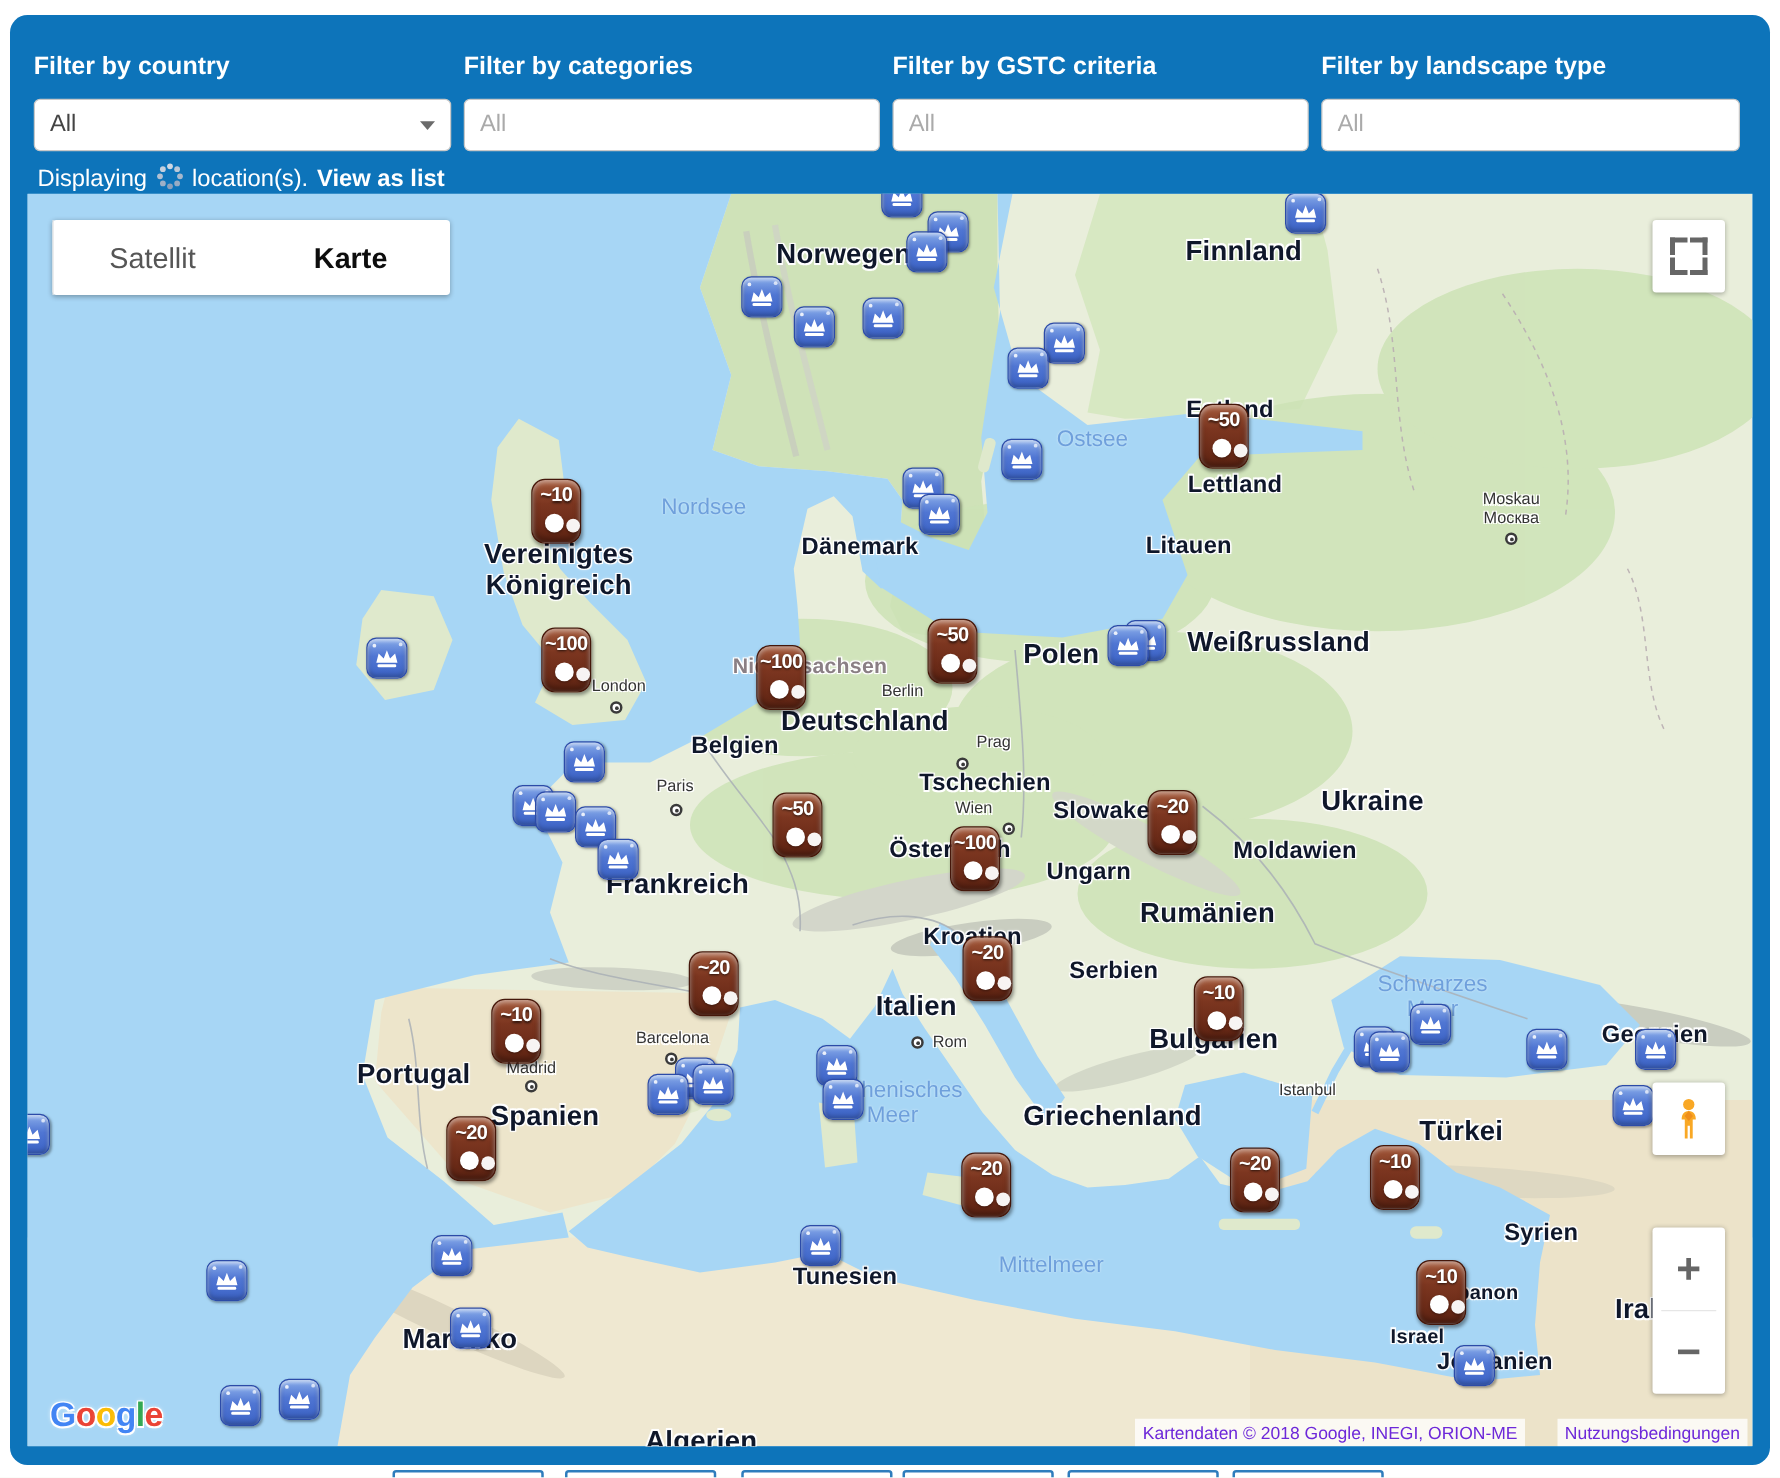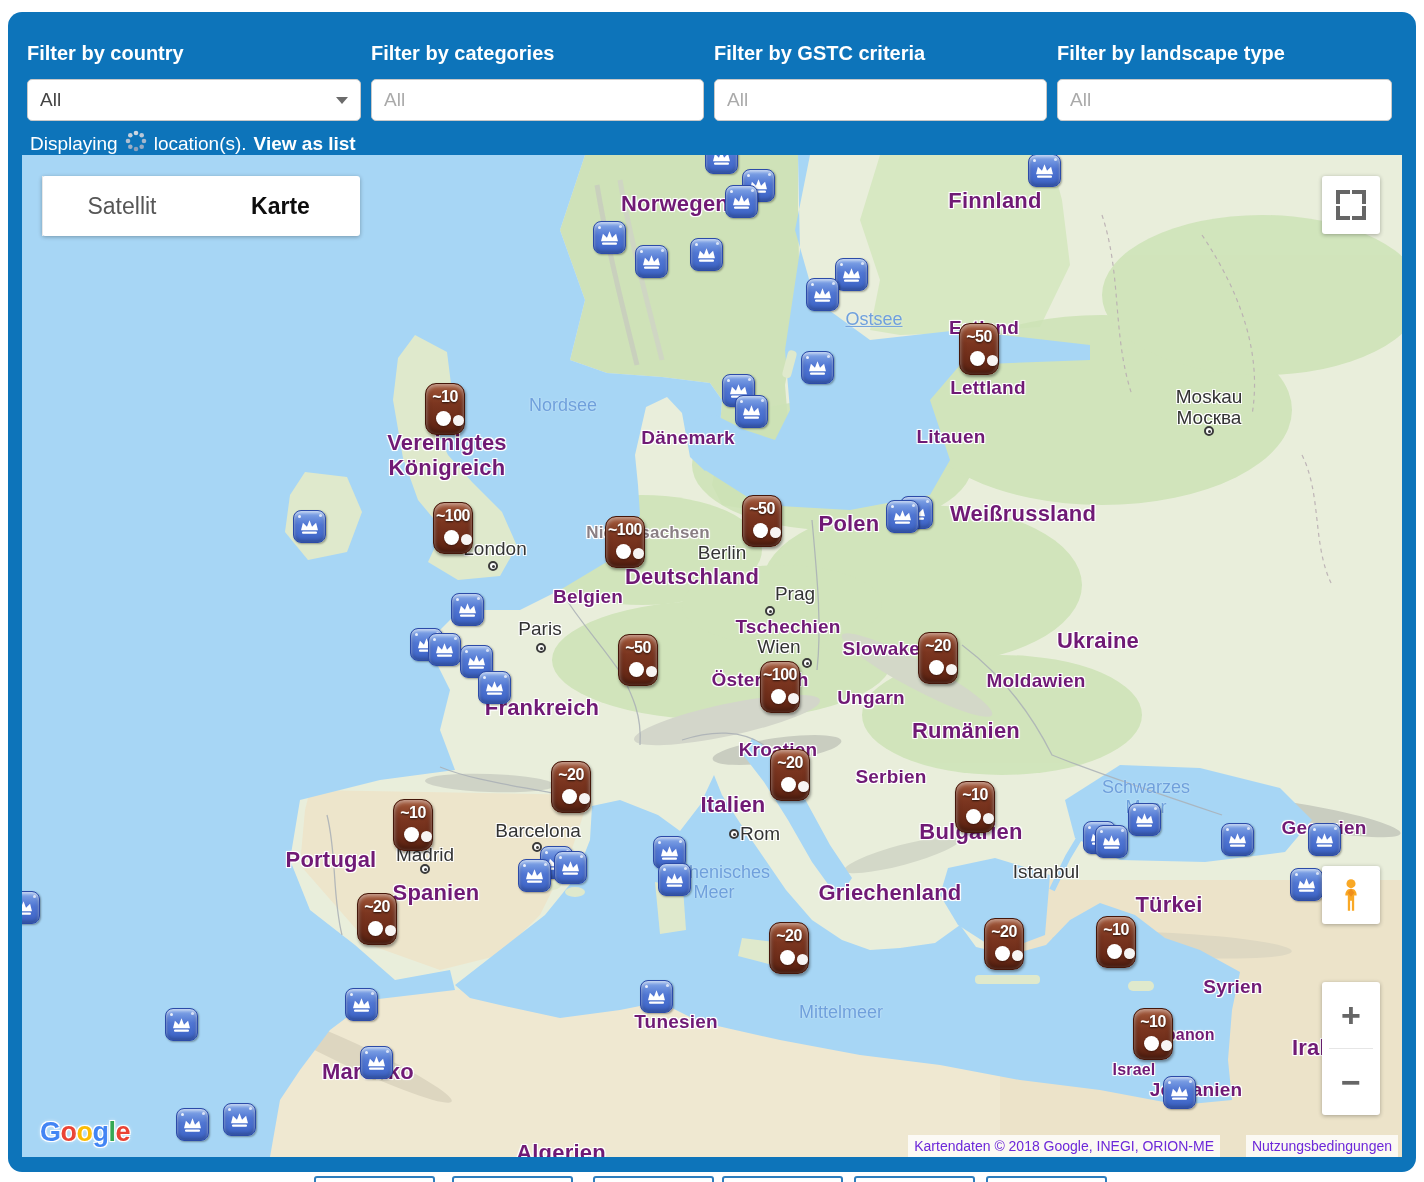--- a/index.html
+++ b/index.html
@@ -16,25 +16,25 @@
   .caret { width:0; height:0; border-left:6px solid transparent; border-right:6px solid transparent; border-top:7px solid #6b6b6b; }
   .statusline { position:absolute; left:30px; top:130px; color:#fff; font-size:19px; display:flex; align-items:center; gap:7px; }
   .statusline .lnk { font-weight:700; cursor:pointer; }
 
   
   #map { position:absolute; left:22px; top:155px; width:1380px; height:1002px; background:#a7d6f5; overflow:hidden; }
   #geo { position:absolute; left:0; top:0; z-index:0; }
   #overlay { position:absolute; left:0; top:0; width:100%; height:100%; z-index:1; }
 
   .lbl { position:absolute; transform:translate(-50%,-50%); white-space:pre-line; text-align:center; z-index:5; pointer-events:none; line-height:1.12; }
-  .country { font-weight:700; color:#701a75; letter-spacing:.2px;
+  .country { font-weight:700; color:#0f172a; letter-spacing:.2px;
     text-shadow:-1px -1px 0 #fff,1px -1px 0 #fff,-1px 1px 0 #fff,1px 1px 0 #fff,0 0 3px #fff; }
   .country.lg { font-size:22px; } .country.md { font-size:19px; } .country.sm { font-size:16px; }
   .country.state { font-size:17px; color:#8a7f84; }
-  .city { font-size:19px; font-weight:400; color:#333;
+  .city { font-size:13px; font-weight:400; color:#333;
     text-shadow:-1px -1px 0 #fff,1px -1px 0 #fff,-1px 1px 0 #fff,1px 1px 0 #fff; }
   .sea { font-size:18px; color:#6fa0dc; text-shadow:0 0 2px rgba(255,255,255,.6); }
   .cdot { position:absolute; width:10px; height:10px; margin:-5px 0 0 -5px; border:2px solid #3a3a3a; border-radius:50%; background:#fff; z-index:5; }
   .cdot i { position:absolute; left:50%; top:50%; width:3px; height:3px; margin:-1.5px 0 0 -1.5px; background:#3a3a3a; border-radius:50%; }
 
   
   .crown { position:absolute; width:33px; height:33px; margin:-17px 0 0 -17px; border-radius:8px; z-index:8; cursor:pointer;
     background:linear-gradient(180deg,#87abe9 0%,#5076d3 45%,#3c63c6 100%); border:1px solid #2c4ba8;
     box-shadow:inset 0 2px 3px rgba(255,255,255,.55), inset 0 -2px 4px rgba(0,0,0,.25), 1px 1px 2px rgba(0,0,0,.35);
     display:flex; align-items:center; justify-content:center; }
@@ -258,21 +258,21 @@
         <div class="cdot" style="left: 515px; top: 692px;">
           <i></i>
         </div>
         <div class="lbl city" style="left: 1024px; top: 717px;">Istanbul</div>
         <div class="lbl city" style="left: 1187px; top: 252px;">Moskau
 Москва</div>
         <div class="cdot" style="left: 1187px; top: 276px;">
           <i></i>
         </div>
         <div class="lbl sea" style="left: 541px; top: 250px;">Nordsee</div>
-        <div class="lbl sea" style="left: 852px; top: 164px; text-decoration: underline;">Ostsee</div>
+        <div class="lbl sea" style="left: 852px; top: 196px;">Ostsee</div>
         <div class="lbl sea" style="left: 692px; top: 727px;">Tyrrhenisches
 Meer</div>
         <div class="lbl sea" style="left: 819px; top: 857px;">Mittelmeer</div>
         <div class="lbl sea" style="left: 1124px; top: 642px;">Schwarzes
 Meer</div>
         <div class="crown" style="left: 700px; top: 3px;">
           <svg viewBox="0 0 22 17" width="21" height="16">
             <path d="M2 12 L4 4 L8.3 8.2 L11 1.2 L13.7 8.2 L18 4 L20 12 Z" fill="#fff"></path>
             <rect x="3" y="13.2" width="16" height="2.6" rx="1.2" fill="#fff"></rect>
           </svg>

